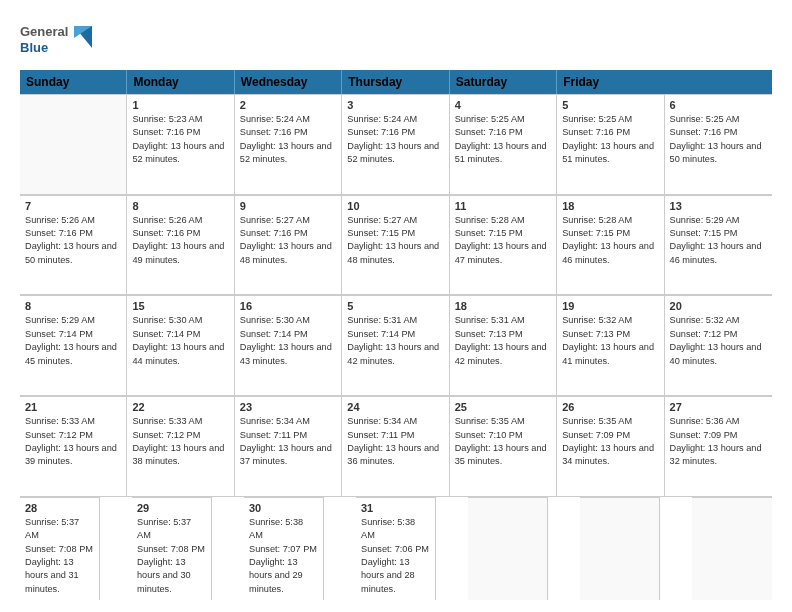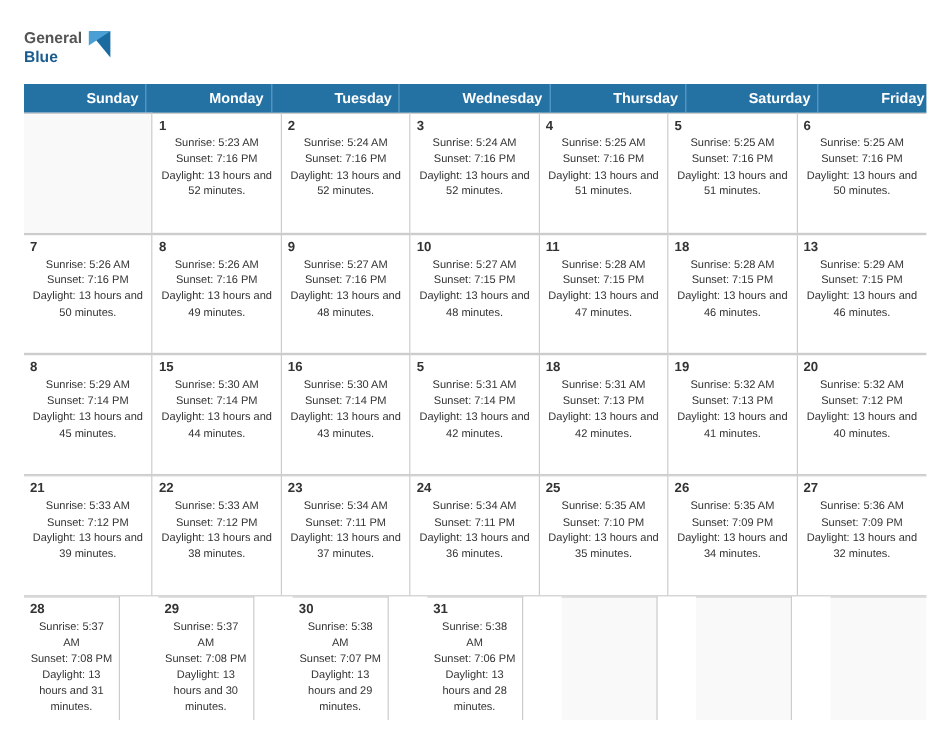--- a/index.html
+++ b/index.html
@@ -45,27 +45,26 @@
       flex: 1;
       display: flex;
       flex-direction: column;
     }
     .cal-header {
       display: grid;
       grid-template-columns: repeat(7, 1fr);
       background: #2471a3;
     }
     .cal-header-cell {
-      color: #ffffff;
+      color: #000000;
       font-size: 12px;
       font-weight: bold;
       padding: 5px 6px;
       text-align: left;
       border-right: 1px solid #5b9ec9;
-      margin-left: 46px;
     }
     .cal-header-cell:last-child { border-right: none; }
     .cal-body {
       flex: 1;
       display: flex;
       flex-direction: column;
     }
     .cal-row {
       display: grid;
       grid-template-columns: repeat(7, 1fr);
@@ -86,21 +85,20 @@
     .day-num {
       font-size: 11px;
       font-weight: bold;
       display: block;
       margin-bottom: 2px;
     }
     .cell-info {
       line-height: 1.45;
       font-size: 9.2px;
       color: #333;
-      text-align: center;
     }
   </style>
 </head>
 <body>
 
 <div class="page">
   <div class="header">
 
     <div class="logo">
       <svg width="80" height="44" viewBox="0 0 80 44">
@@ -117,21 +115,20 @@
     <div class="title-block">
       <div class="month-title"></div>
       <div class="location"></div>
     </div>
   </div>
 
   <div class="calendar">
     <div class="cal-header">
     <div class="cal-header-cell">Sunday</div>
         <div class="cal-header-cell">Monday</div>
-        <div class="cal-header-cell">Tuesday</div>
         <div class="cal-header-cell">Wednesday</div>
         <div class="cal-header-cell">Thursday</div>
         <div class="cal-header-cell">Saturday</div>
         <div class="cal-header-cell">Friday</div>
       </div>
     <div class="cal-body">
     <div class="cal-row">
           <div class="cal-cell empty"></div>
           <div class="cal-cell">
             <span class="day-num">1</span>

